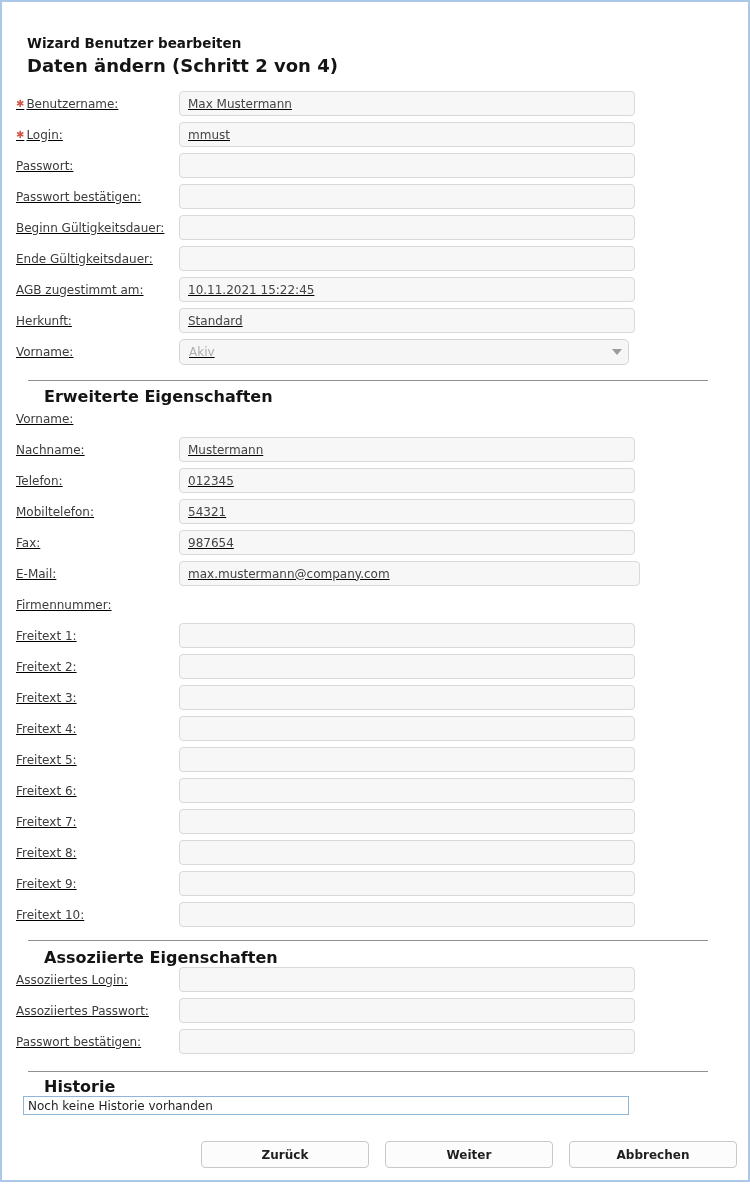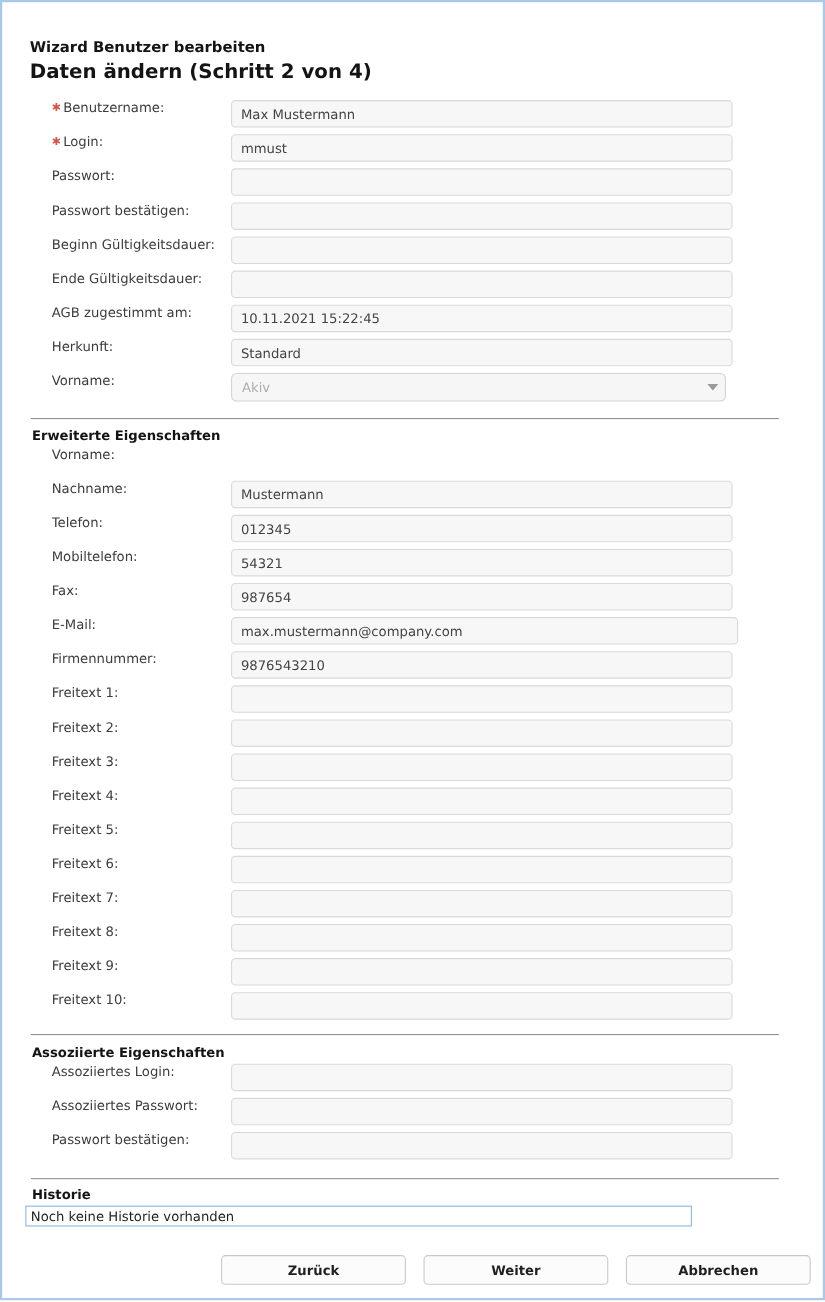--- a/index.html
+++ b/index.html
@@ -2,35 +2,35 @@
 <html lang="de"><head>
 <meta charset="utf-8">
 <style>
   html,body{margin:0;padding:0;background:#fff;}
   body{width:750px;height:1184px;font-family:"DejaVu Sans",sans-serif;overflow:hidden;}
   .frame{position:relative;width:750px;height:1182px;box-sizing:border-box;
          border:2px solid #abc8e8;background:#fff;overflow:hidden;}
   .title{margin:33px 0 0 25px;font-size:13.5px;font-weight:bold;color:#141414;line-height:16px;}
   .subtitle{margin:7px 18px 0 25px;font-size:18px;font-weight:bold;color:#141414;line-height:16px;}
   .form{margin-top:17px;}
-  .row{display:flex;height:25px;margin:0 0 6px 45px;}
+  .row{display:flex;align-items:center;height:25px;margin:0 0 6px 14px;text-decoration:underline;}
   .label{flex:0 0 163px;font-size:12px;color:#3c3c3c;white-space:nowrap;overflow:hidden;}
   .star{color:#d2574b;font-size:10px;margin-right:2px;position:relative;top:-1px;}
   .input{width:456px;height:25px;box-sizing:border-box;border:1px solid #d9d9d9;border-radius:4px;
          background:#f7f7f7;font-family:"DejaVu Sans",sans-serif;font-size:12px;color:#444;
          padding:0 8px;outline:none;}
   .input.wide{width:461px;}
   .select{width:450px;height:26px;box-sizing:border-box;border:1px solid #d4d4d4;border-radius:5px;
           background:#f6f6f6;display:flex;align-items:center;justify-content:space-between;
           padding:0 6px 0 9px;cursor:default;}
   .select-text{font-size:12px;color:#aeaeae;}
   .select-arrow{width:0;height:0;border-left:5px solid transparent;border-right:5px solid transparent;
           border-top:6px solid #9b9b9b;}
   .divider{height:1px;background:#8f8f8f;margin:16px 0 0 26px;width:680px;}
-  .heading{margin:8px 0 2px 27px;font-size:12px;font-weight:bold;color:#141414;line-height:15px;}
+  .heading{margin:8px 0 2px 42px;font-size:16px;font-weight:bold;color:#141414;line-height:15px;}
   .heading.assoc{margin-top:9px;}
   .divider.d2{margin-top:13px;}
   .divider.d3{margin-top:17px;}
   .heading.hist{margin-top:7px;}
   .history-box{margin:2px 0 0 21px;width:606px;height:19px;box-sizing:border-box;
           border:1px solid #8fb6d9;background:#fff;font-size:12px;color:#1f1f1f;
           padding:2px 0 0 4px;line-height:14px;}
   .button-bar{display:flex;justify-content:flex-end;gap:16px;margin:26px 11px 0 0;}
   .btn{width:168px;height:27px;box-sizing:border-box;border:1px solid #c9c9c9;border-radius:4px;
        background:#fcfcfc;font-family:"DejaVu Sans",sans-serif;font-size:12px;font-weight:bold;
@@ -107,21 +107,20 @@
     <div class="row">
       <div class="label">Fax:</div>
       <input class="input" value="987654" style="">
     </div>
     <div class="row">
       <div class="label">E-Mail:</div>
       <input class="input wide" value="max.mustermann@company.com" style="">
     </div>
     <div class="row">
       <div class="label">Firmennummer:</div>
-      <input class="input" value="9876543210" style="">
     </div>
     <div class="row">
       <div class="label">Freitext 1:</div>
       <input class="input" value="" style="">
     </div>
     <div class="row">
       <div class="label">Freitext 2:</div>
       <input class="input" value="" style="">
     </div>
     <div class="row">

